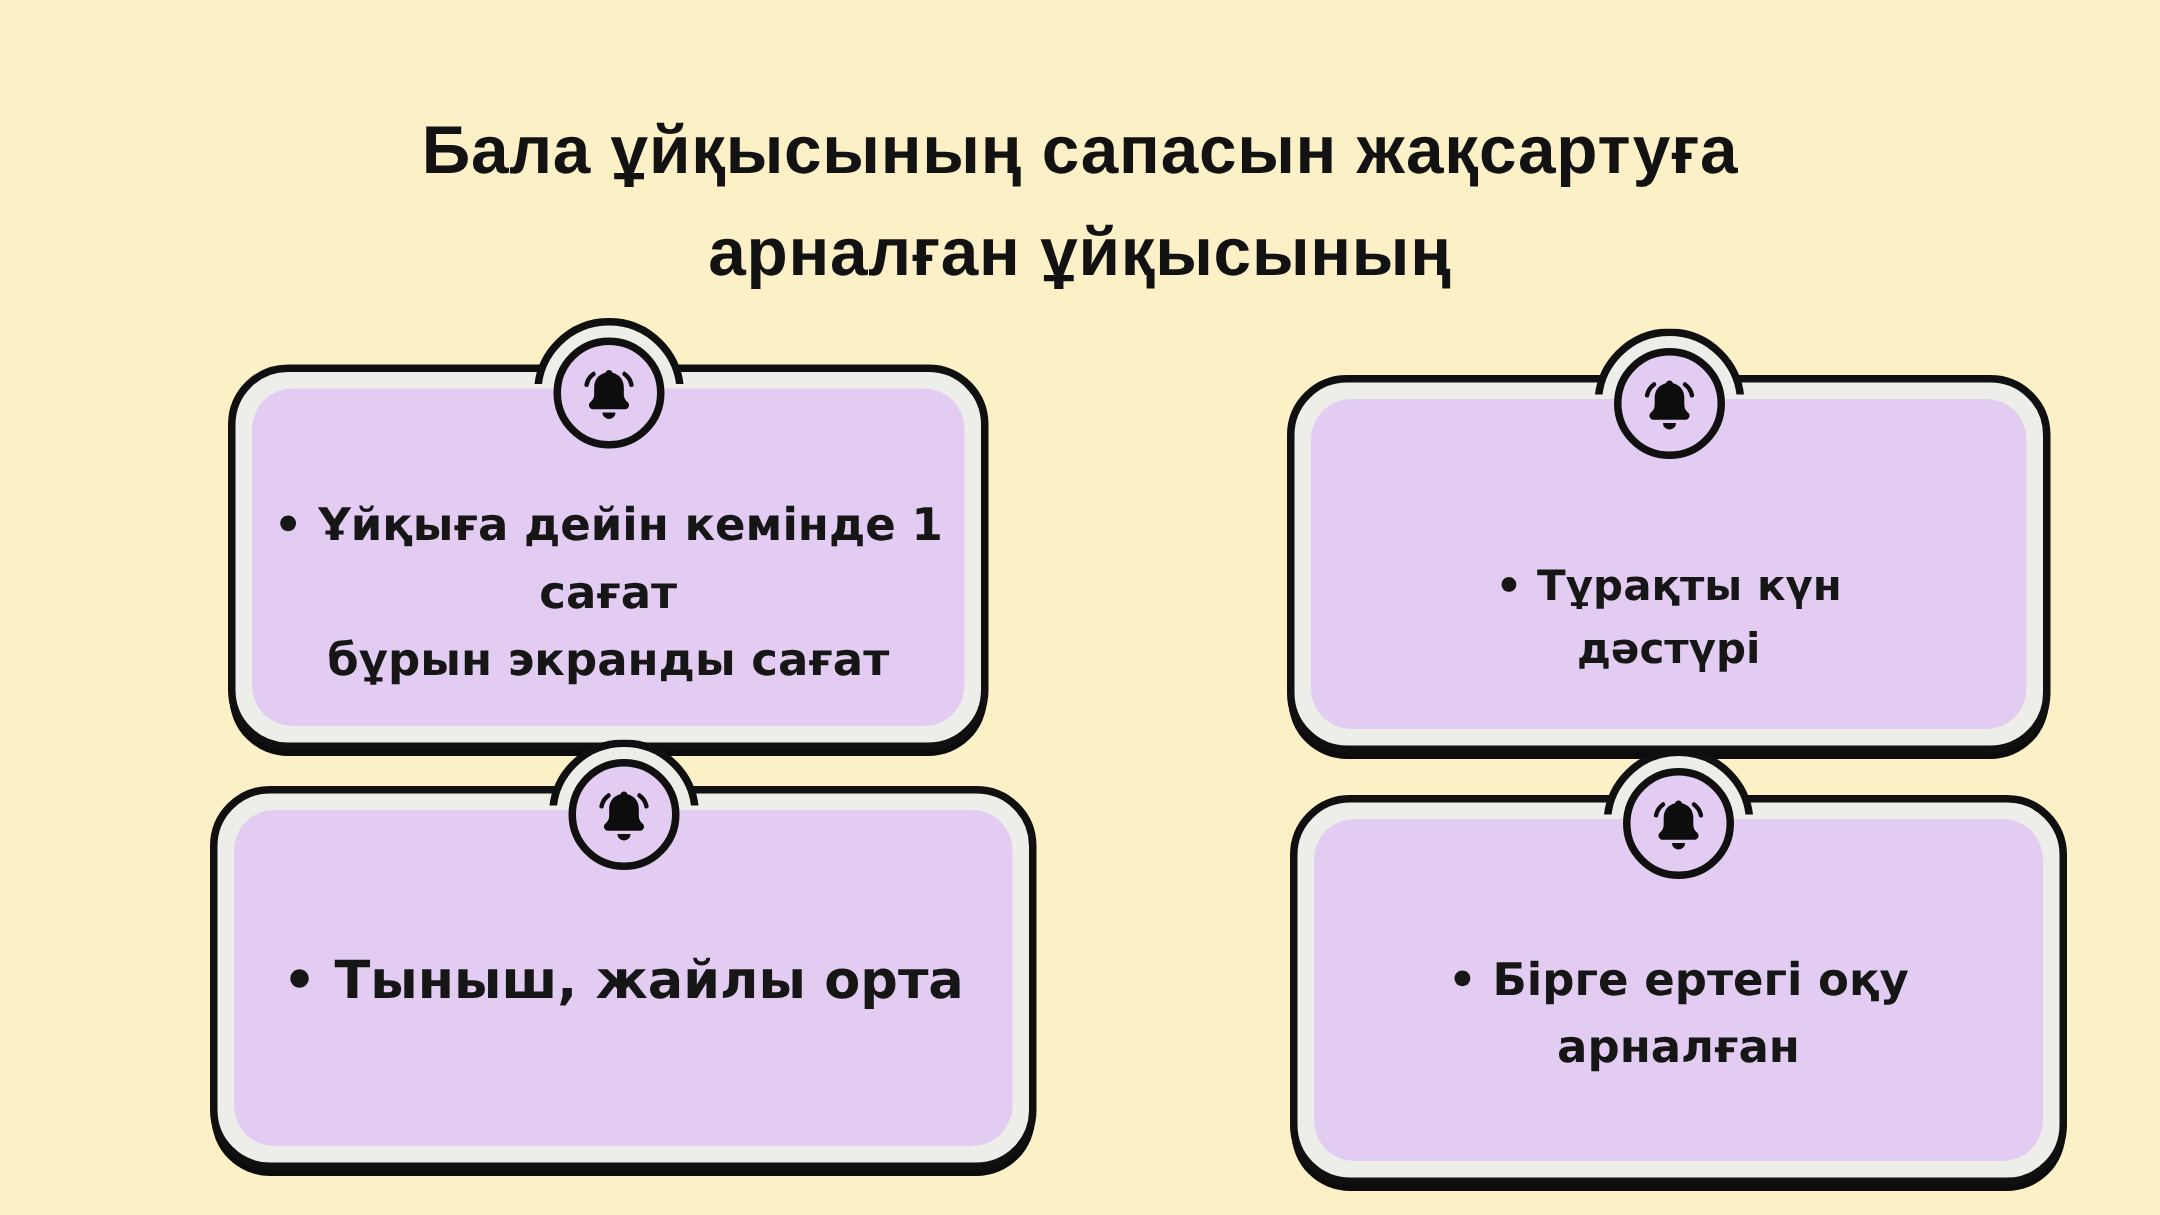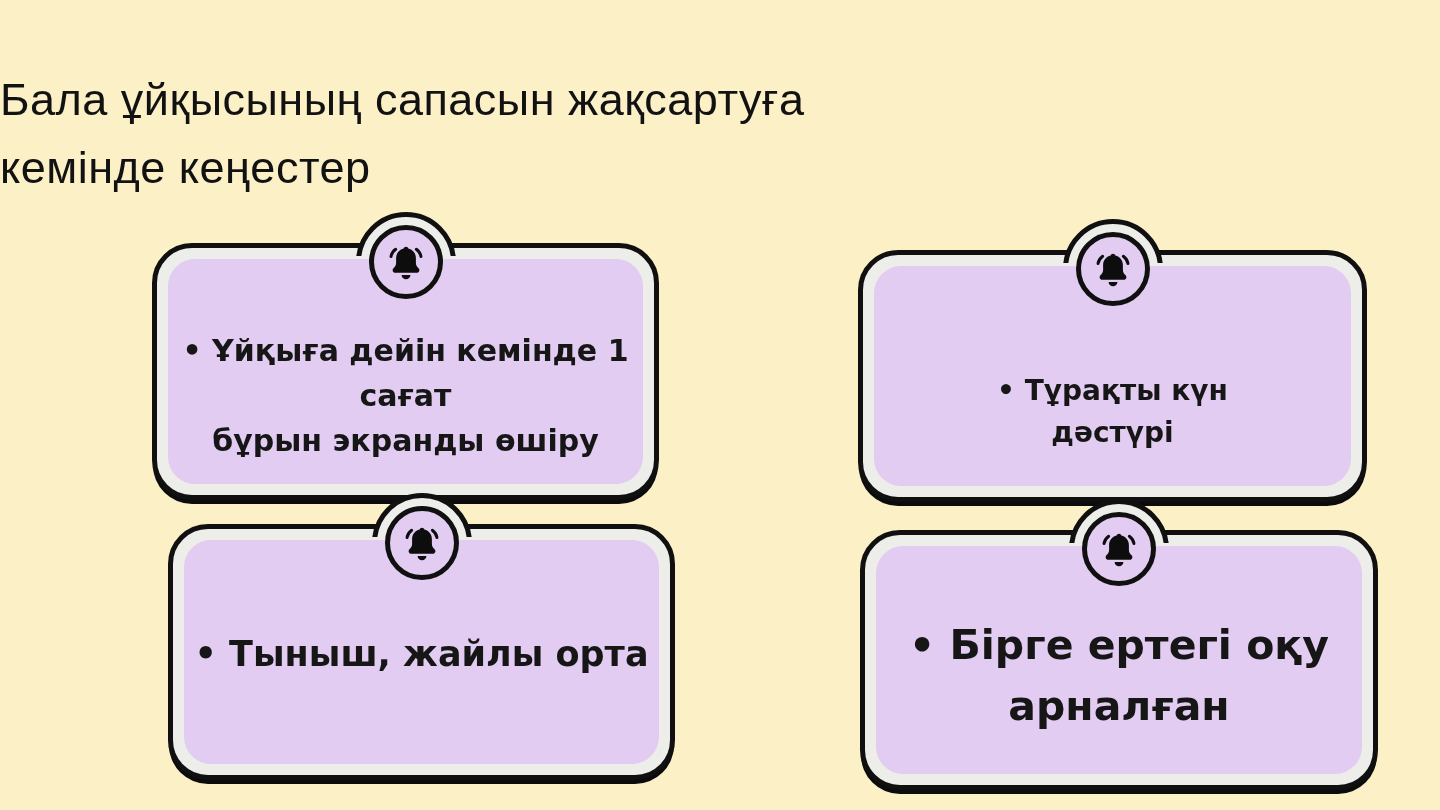--- a/index.html
+++ b/index.html
@@ -6,22 +6,23 @@
   body { width:1440px; height:810px; }
 
   .slide {
     position:relative; width:1440px; height:810px;
     background:#FCF0C7; overflow:hidden;
     font-family:"DejaVu Sans", sans-serif;
   }
 
   .title {
     position:absolute; left:0; right:0; top:66px;
+    text-align:center;
     font-family:"Liberation Sans", sans-serif;
-    font-weight:400; font-size:45px; line-height:1.5;
+    font-weight:700; font-size:45px; line-height:1.5;
     color:#121212; letter-spacing:.5px;
   }
 
   .card {
     position:absolute;
     background:#EDEEE9;
     border:5px solid #101010;
     border-radius:40px;
     box-shadow:0 5px 0 -1px #0b0b0b;
   }
@@ -55,54 +56,54 @@
     font-weight:700; color:#161616; line-height:1.5;
     z-index:2;
   }
 
   .card-1 { left:152px; top:243px; width:497px; height:247px; }
   .card-1 .card-text { transform:translateY(24px); font-size:30px; }
 
   .card-2 { left:858px; top:250px; width:499px; height:242px; }
   .card-2 .card-text { transform:translateY(36px); font-size:28px; }
 
-  .card-3 { left:168px; top:524px; width:497px; height:246px; }
+  .card-3 { left:140px; top:524px; width:497px; height:246px;padding-left:44px; }
   .card-3 .card-text { transform:translateY(2px); font-size:35px; }
 
   .card-4 { left:860px; top:530px; width:508px; height:250px; }
-  .card-4 .card-text { transform:translateY(16px); font-size:41px; }
+  .card-4 .card-text { transform:translateY(16px); font-size:30px; }
 
   .bell-svg { width:42px; height:42px; display:block; }
 </style>
 </head>
 <body>
 
 <div class="slide">
 
   <div class="title">
     <div>Бала ұйқысының сапасын жақсартуға</div>
-    <div>кемінде кеңестер</div>
+    <div>арналған ұйқысының</div>
   </div>
 
   <div class="card card-1">
     <div class="card-fill"></div>
     <div class="bump-clip">
       <div class="bump-outer"></div>
     </div>
     <div class="bump-inner">
       <svg class="bell-svg" viewBox="0 0 48 48" fill="#0d0d0d">
         <path d="M24 6.5c1.3 0 2.4.9 2.7 2.1 5.2 1.2 8.6 5.5 8.6 11v5.6c0 2.4 1.1 4.2 2.8 5.7.8.7 1.2 1.6 1.2 2.5 0 1.7-1.4 3-3.1 3H11.8c-1.7 0-3.1-1.3-3.1-3 0-.9.4-1.8 1.2-2.5 1.7-1.5 2.8-3.3 2.8-5.7v-5.6c0-5.5 3.4-9.8 8.6-11 .3-1.2 1.4-2.1 2.7-2.1z"></path>
         <path d="M19 38.8h10a5 5 0 0 1-10 0z"></path>
         <path d="M12.2 9.5c-2.8 2-4.7 4.9-5.3 8.3" stroke="#0d0d0d" stroke-width="3.4" fill="none" stroke-linecap="round"></path>
         <path d="M35.8 9.5c2.8 2 4.7 4.9 5.3 8.3" stroke="#0d0d0d" stroke-width="3.4" fill="none" stroke-linecap="round"></path>
       </svg>
     </div>
     <div class="card-text">
       <div>• Ұйқыға дейін кемінде 1 сағат</div>
-      <div>бұрын экранды өшіру</div>
+      <div>бұрын экранды сағат</div>
     </div>
   </div>
 
   <div class="card card-2">
     <div class="card-fill"></div>
     <div class="bump-clip">
       <div class="bump-outer"></div>
     </div>
     <div class="bump-inner">
       <svg class="bell-svg" viewBox="0 0 48 48" fill="#0d0d0d">

